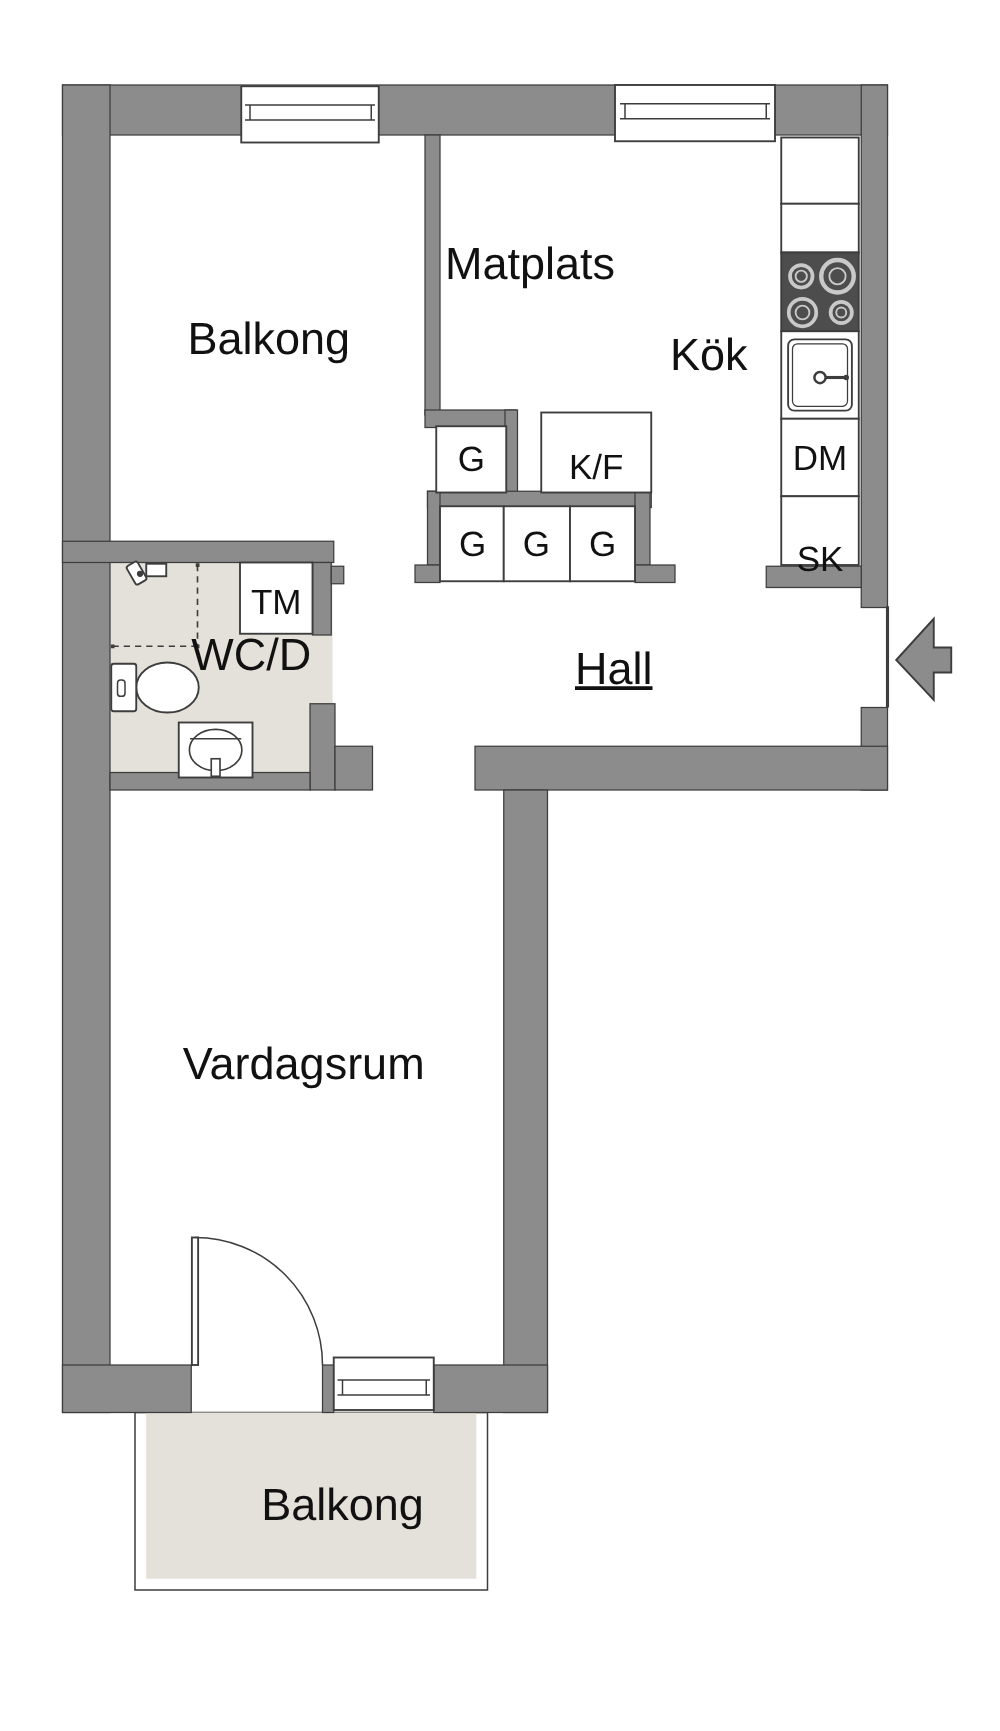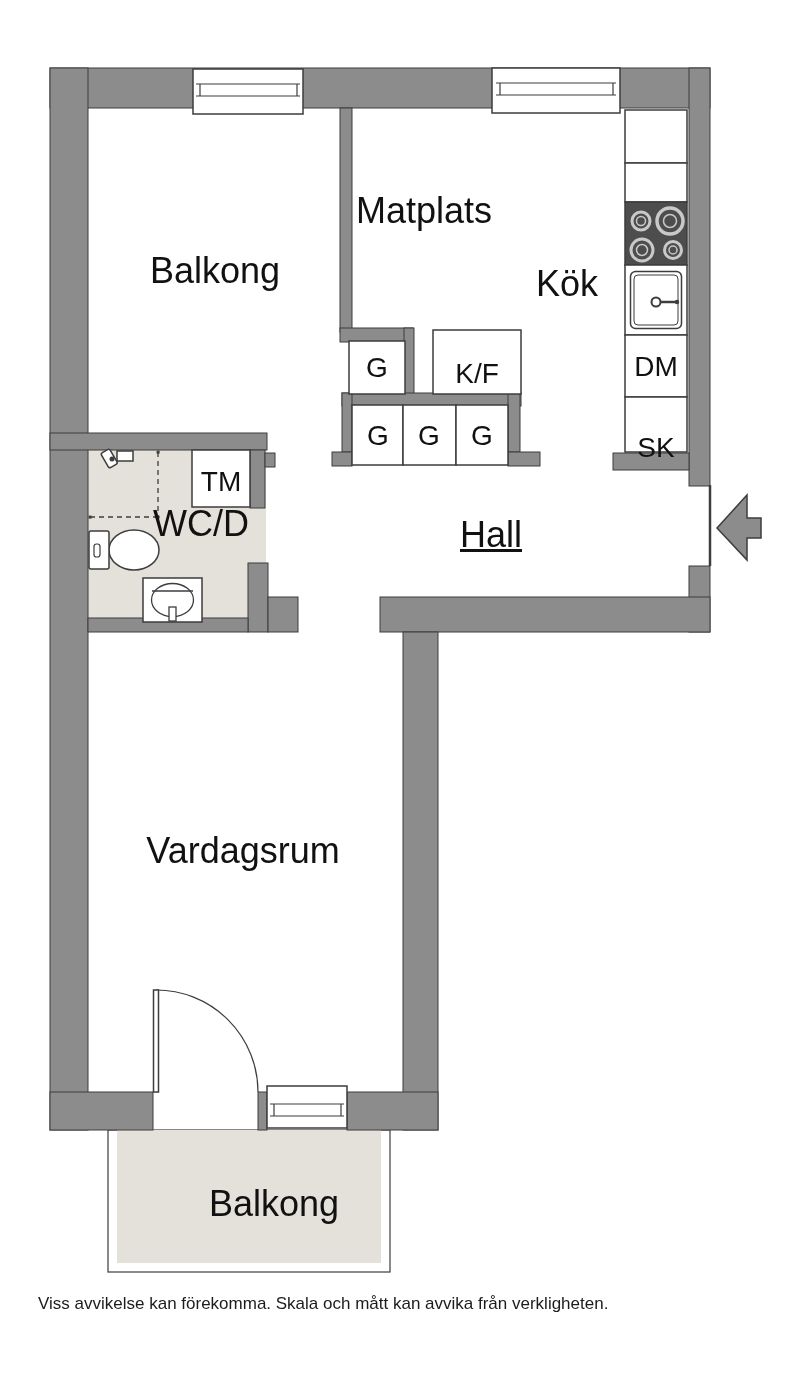--- a/index.html
+++ b/index.html
@@ -177,14 +177,13 @@
 
   <div class="label box-label" style="left:377px;top:368px;">G</div>
   <div class="label box-label" style="left:477px;top:374px;">K/F</div>
   <div class="label box-label" style="left:378px;top:436px;">G</div>
   <div class="label box-label" style="left:429px;top:436px;">G</div>
   <div class="label box-label" style="left:482px;top:436px;">G</div>
   <div class="label box-label" style="left:221px;top:482px;">TM</div>
   <div class="label box-label" style="left:656px;top:367px;">DM</div>
   <div class="label box-label" style="left:656px;top:448px;">SK</div>
 
-  <div class="disclaimer">Viss avvikelse kan förekomma. Skala och mått kan avvika från verkligheten.</div>
 </div>
 
 </body></html>

